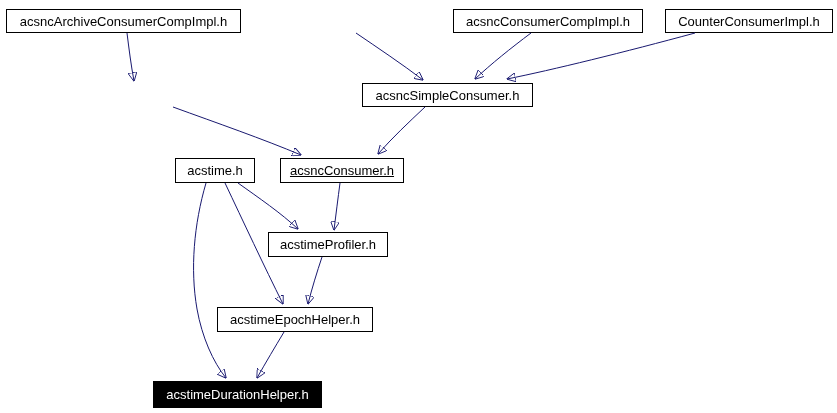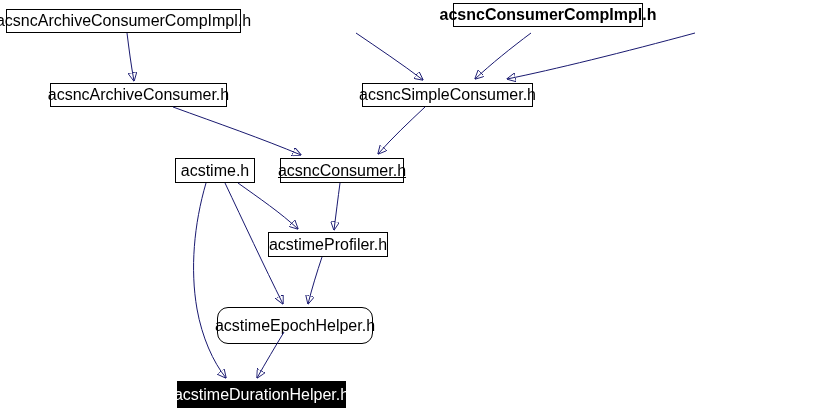--- a/index.html
+++ b/index.html
@@ -18,57 +18,57 @@
     fill:none;
     stroke:#191970;
     stroke-width:1;
   }
   .node{
     position:absolute;
     box-sizing:border-box;
     border:1px solid #000000;
     background:#ffffff;
     color:#000000;
-    font-size:16px;
+    font-size:13px;
     display:flex;
     align-items:center;
     justify-content:center;
     white-space:nowrap;
     cursor:pointer;
   }
   .node.highlight{
     background:#000000;
     color:#ffffff;
     cursor:default;
   }
   .n0{left:6px;   top:9px;   width:235px; height:24px;}
   .n1{left:265px; top:9px;   width:166px; height:24px;}
-  .n2{left:453px; top:3px;   width:190px; height:24px;font-weight:bold;}
+  .n2{left:453px; top:9px;   width:190px; height:24px;}
   .n3{left:665px; top:9px;   width:168px; height:24px;}
   .n4{left:50px;  top:83px;  width:177px; height:24px;}
   .n5{left:362px; top:83px;  width:171px; height:24px;}
   .n6{left:175px; top:158px; width:80px;  height:25px;}
   .n7{left:280px; top:158px; width:124px; height:25px;text-decoration:underline;}
   .n8{left:268px; top:232px; width:120px; height:25px;justify-content:center;}
-  .n9{left:217px; top:307px; width:156px; height:37px;border-radius:11px;}
-  .n10{left:153px;top:381px; width:169px; height:27px;margin-left:24px;}
+  .n9{left:217px; top:307px; width:156px; height:25px;}
+  .n10{left:153px;top:381px; width:169px; height:27px;}
 </style>
 </head>
 <body>
 
 <div class="canvas">
 
   <div class="node n0">
     <span>acsncArchiveConsumerCompImpl.h</span>
   </div>
   <div class="node n2">
     <span>acsncConsumerCompImpl.h</span>
   </div>
-  <div class="node n4">
-    <span>acsncArchiveConsumer.h</span>
+  <div class="node n3">
+    <span>CounterConsumerImpl.h</span>
   </div>
   <div class="node n6">
     <span>acstime.h</span>
   </div>
   <div class="node n5">
     <span>acsncSimpleConsumer.h</span>
   </div>
   <div class="node n7">
     <span>acsncConsumer.h</span>
   </div>

